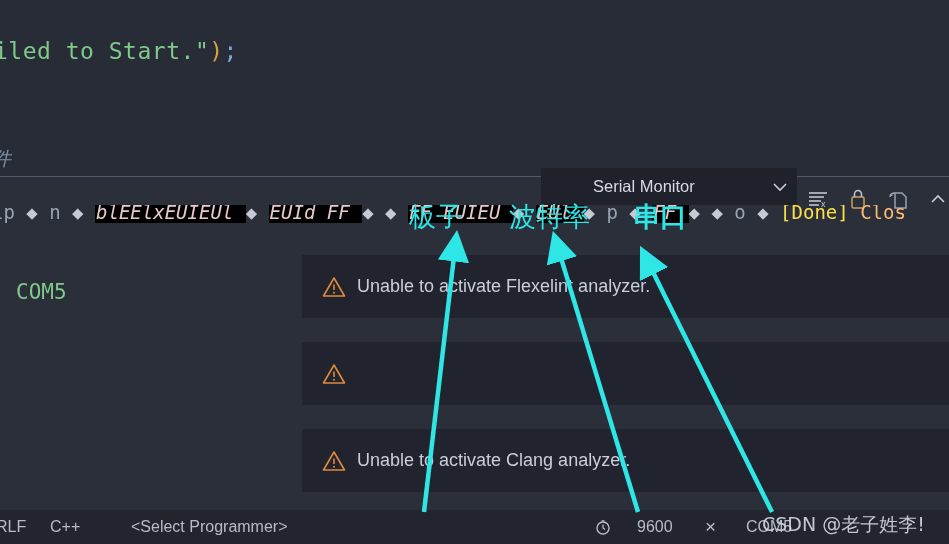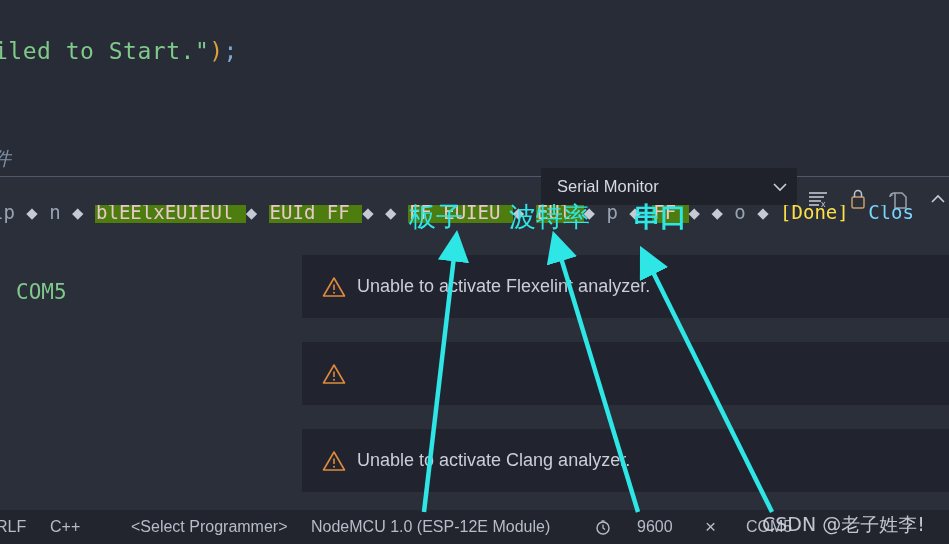--- a/index.html
+++ b/index.html
@@ -24,43 +24,43 @@
   .comment{
     position:absolute;left:-8px;top:146px;
     font-family:"DejaVu Sans","Liberation Serif",serif;
     font-size:19px;color:#7f92a8;font-style:italic;white-space:pre;
   }
   .editor-rule{position:absolute;left:0;top:176px;width:949px;height:1px;background:#4e5a6b;}
 
   
   .tool-strip{position:absolute;left:0;top:177px;width:949px;height:42px;background:#2b2f3a;}
   .sm-box{
-    position:absolute;left:541px;top:168px;width:256px;height:37px;
-    background:#1f222b;display:flex;align-items:center;
+    position:absolute;left:541px;top:168px;width:220px;height:37px;
+    background:#1f222b;display:flex;align-items:center;padding-left:36px;
   }
   .sm-label{color:#d6dae3;font-size:16.5px;padding-left:16px;flex:1;}
   .sm-caret{width:34px;display:flex;align-items:center;justify-content:center;}
   .icon-btn{
     position:absolute;top:182px;width:34px;height:34px;
     display:flex;align-items:center;justify-content:center;
   }
   #ib0{left:801px;} #ib1{left:841px;} #ib2{left:881px;} #ib3{left:921px;}
 
   
   .serial-row{
     position:absolute;left:0;top:205px;width:949px;height:28px;overflow:hidden;
     font-family:"DejaVu Sans Mono","Liberation Mono",monospace;
     font-size:19px;white-space:nowrap;
   }
   .serial-inner{position:absolute;left:-8px;top:-4px;white-space:nowrap;}
   .g-txt{color:#9aa3b2;}
-  .g-red{background:#4d7c0f;color:#e8c9c9;padding:0 1px;}
+  .g-red{background:#000000;color:#e8c9c9;padding:0 1px;font-style:italic;}
   .g-dia{color:#c5cad4;}
   .g-done{color:#fde047;}
-  .g-clos{color:#7dd3fc;margin-left:8px;}
+  .g-clos{color:#fdba74;}
 
   
   .com-label{
     position:absolute;left:16px;top:280px;
     font-family:"DejaVu Sans Mono","Liberation Mono",monospace;
     font-size:21px;color:#7fc98a;
   }
 
   
   .notif{
@@ -185,21 +185,20 @@
       <line x1="12" y1="9.5" x2="12" y2="15" stroke="#e08a3c" stroke-width="1.6"></line>
       <circle cx="12" cy="17.8" r="1" fill="#e08a3c"></circle>
     </svg>
     <span class="notif-txt">Unable to activate Clang analyzer.</span>
   </div>
 
   <div class="statusbar">
     <span class="sb" id="sb-eol">RLF</span>
     <span class="sb" id="sb-lang">C++</span>
     <span class="sb" id="sb-prog">&lt;Select Programmer&gt;</span>
-    <span class="sb" id="sb-board">NodeMCU 1.0 (ESP-12E Module)</span>
     <span id="sb-clock">
       <svg width="18" height="18" viewBox="0 0 18 18">
         <circle cx="9" cy="10" r="6" fill="none" stroke="#b6bcc8" stroke-width="1.4"></circle>
         <path d="M9 6.5 V10 L11 11.5" fill="none" stroke="#b6bcc8" stroke-width="1.3"></path>
         <line x1="7.5" y1="3" x2="10.5" y2="3" stroke="#b6bcc8" stroke-width="1.4"></line>
       </svg>
     </span>
     <span class="sb" id="sb-baud">9600</span>
     <span class="sb" id="sb-x">×</span>
     <span class="sb" id="sb-port">COM5</span>

